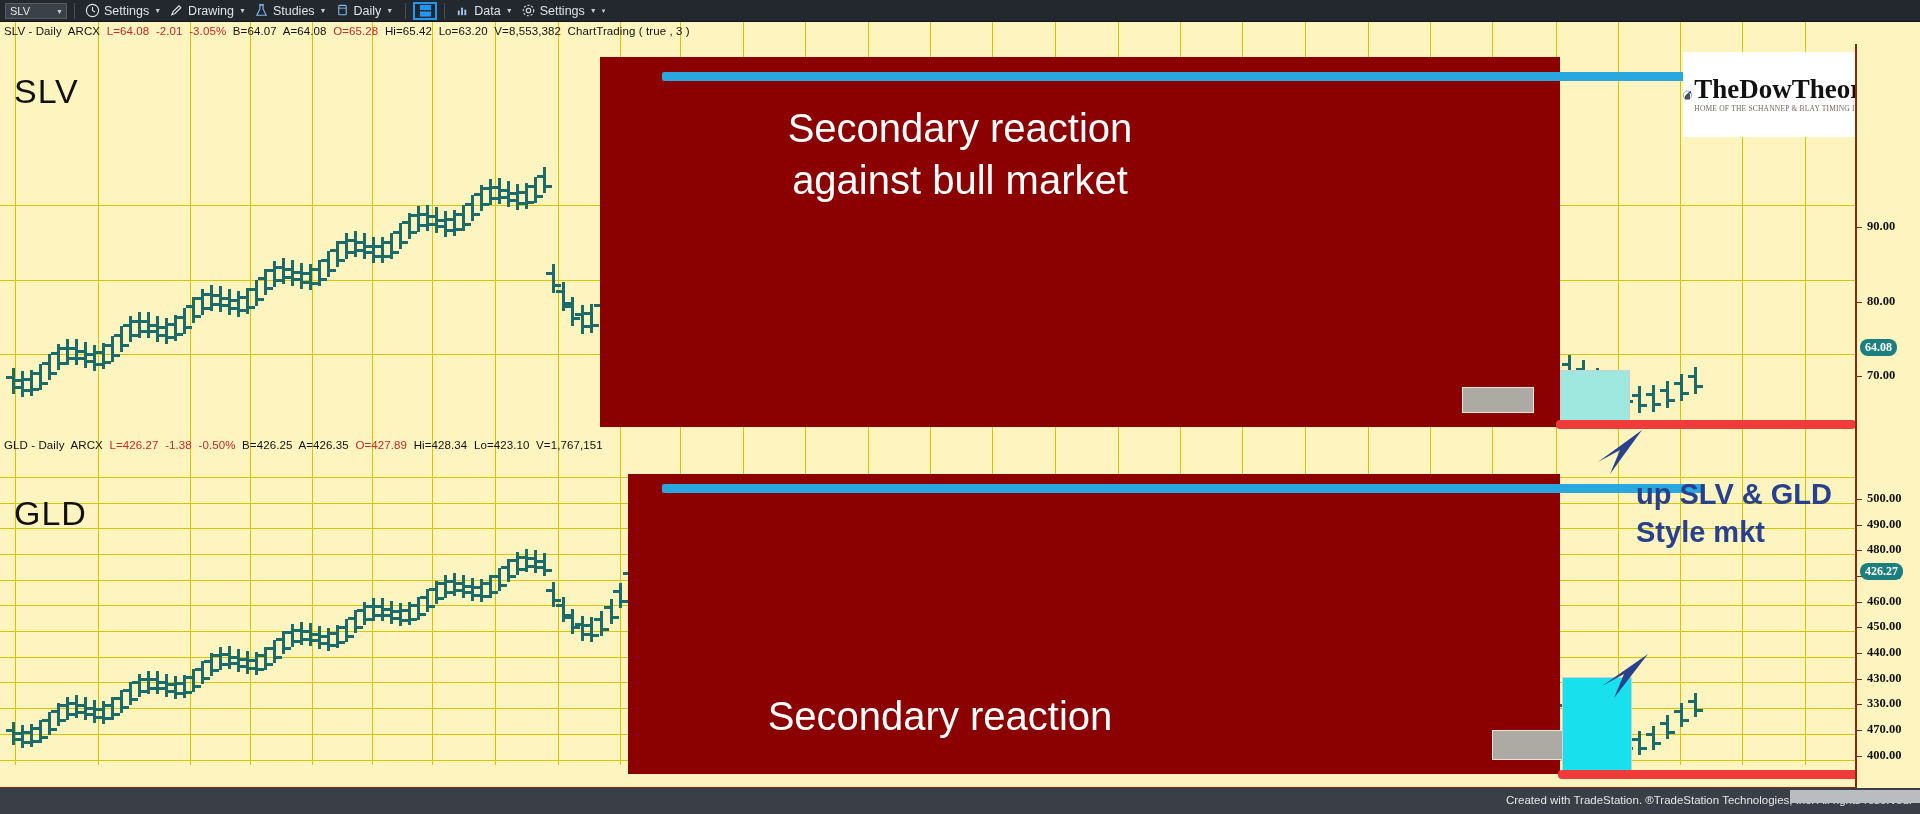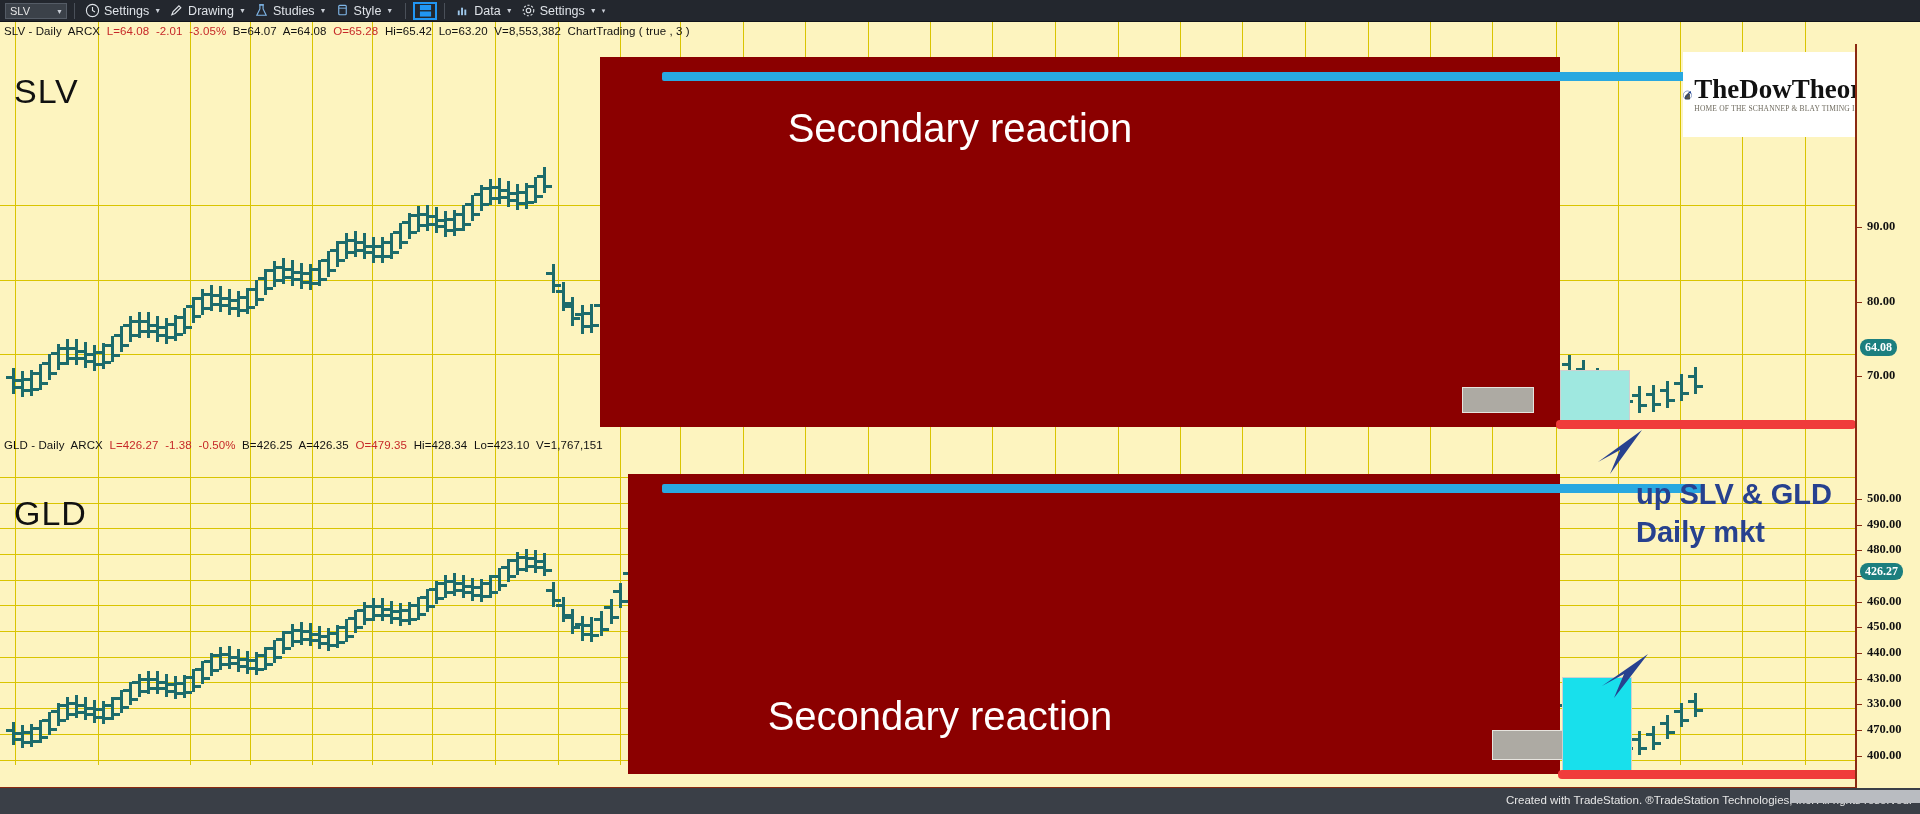--- a/index.html
+++ b/index.html
@@ -118,21 +118,21 @@
     <span class="car">▼</span>
   </div>
 
   <div class="tb-item">
     <span class="ic">
       <svg width="15" height="15" viewBox="0 0 16 16">
           <rect x="4" y="2.5" width="8" height="10" fill="none" stroke="#7fb6e8" stroke-width="1.2" rx="1"></rect>
           <path d="M4 5.5h8" stroke="#7fb6e8" stroke-width="1"></path>
         </svg>
     </span>
-    <span>Style</span>
+    <span>Daily</span>
     <span class="car">▼</span>
   </div>
 
   <div class="tb-sep"></div>
   <div class="tb-toggle">
     <svg width="13" height="14" viewBox="0 0 14 15">
         <rect x="1" y="1" width="12" height="5.5" fill="#2196f3"></rect>
         <rect x="1" y="8" width="12" height="5.5" fill="#2196f3"></rect>
       </svg>
   </div>
@@ -1973,35 +1973,36 @@
     <div class="panel-lbl" style="left:14px; top:50px">SLV</div>
 
     <div class="status" style="top:417px">
       <span>GLD - Daily</span>&nbsp;
       <span>ARCX</span>&nbsp;
       <span class="st-r">L=426.27</span>&nbsp;
       <span class="st-r">-1.38</span>&nbsp;
       <span class="st-r">-0.50%</span>&nbsp;
       <span>B=426.25</span>&nbsp;
       <span>A=426.35</span>&nbsp;
-      <span class="st-r">O=479.35</span>&nbsp;
+      <span class="st-r">O=427.89</span>&nbsp;
       <span>Hi=428.34</span>&nbsp;
       <span>Lo=423.10</span>&nbsp;
       <span>V=1,767,151</span>
     </div>
     <div class="panel-lbl" style="left:14px; top:472px">GLD</div>
 
     <div class="redzone" style="left:600px; top:35px; width:960px; height:370px;"></div>
     <div class="redline-top" style="left:662px; top:50px; width:1040px;"></div>
     <div class="graybox" style="left:1462px; top:365px; width:72px; height:26px;"></div>
     <div class="cyanbox" style="left:1560px; top:348px; width:70px; height:56px; background:#9fe8e0;"></div>
     <div class="support" style="left:1556px; top:398px; width:300px;"></div>
 
     <div class="ann" style="left:660px; top:80px; width:600px;">
       <div>Secondary reaction</div>
+      <div>against bull market</div>
     </div>
 
     <div class="redzone" style="left:628px; top:452px; width:932px; height:300px;"></div>
     <div class="redline-top" style="left:662px; top:462px; width:1040px;"></div>
     <div class="graybox" style="left:1492px; top:708px; width:72px; height:30px;"></div>
     <div class="cyanbox" style="left:1562px; top:655px; width:70px; height:97px; background:#18e0ec;"></div>
     <div class="support" style="left:1558px; top:748px; width:300px;"></div>
 
     <div class="ann" style="left:640px; top:668px; width:600px;">
       <div>Secondary reaction</div>
@@ -2009,21 +2010,21 @@
 
     <svg style="position:absolute; left:1590px; top:404px" width="70" height="60">
       <path d="M52 4 L20 48 L30 24 L8 36 Z" fill="#27418f"></path>
     </svg>
     <svg style="position:absolute; left:1590px; top:630px" width="70" height="60">
       <path d="M58 2 L24 46 L34 22 L12 34 Z" fill="#27418f"></path>
     </svg>
 
     <div class="blueann" style="left:1636px; top:453px; width:260px;">
       <div>up SLV &amp; GLD</div>
-      <div>Daily mkt</div>
+      <div>Style mkt</div>
     </div>
 
     <div class="logo" style="left:1683px; top:30px; width:246px; height:85px;">
       <svg width="62" height="74" viewBox="0 0 62 74">
         <circle cx="30" cy="38" r="28" fill="none" stroke="#1b3f8f" stroke-width="3"></circle>
         <g fill="#1a1a14">
           <rect x="14" y="40" width="5" height="26"></rect>
             <rect x="21" y="33" width="5" height="33"></rect>
           <rect x="28" y="27" width="5" height="39"></rect>
             <rect x="35" y="21" width="5" height="45"></rect>

